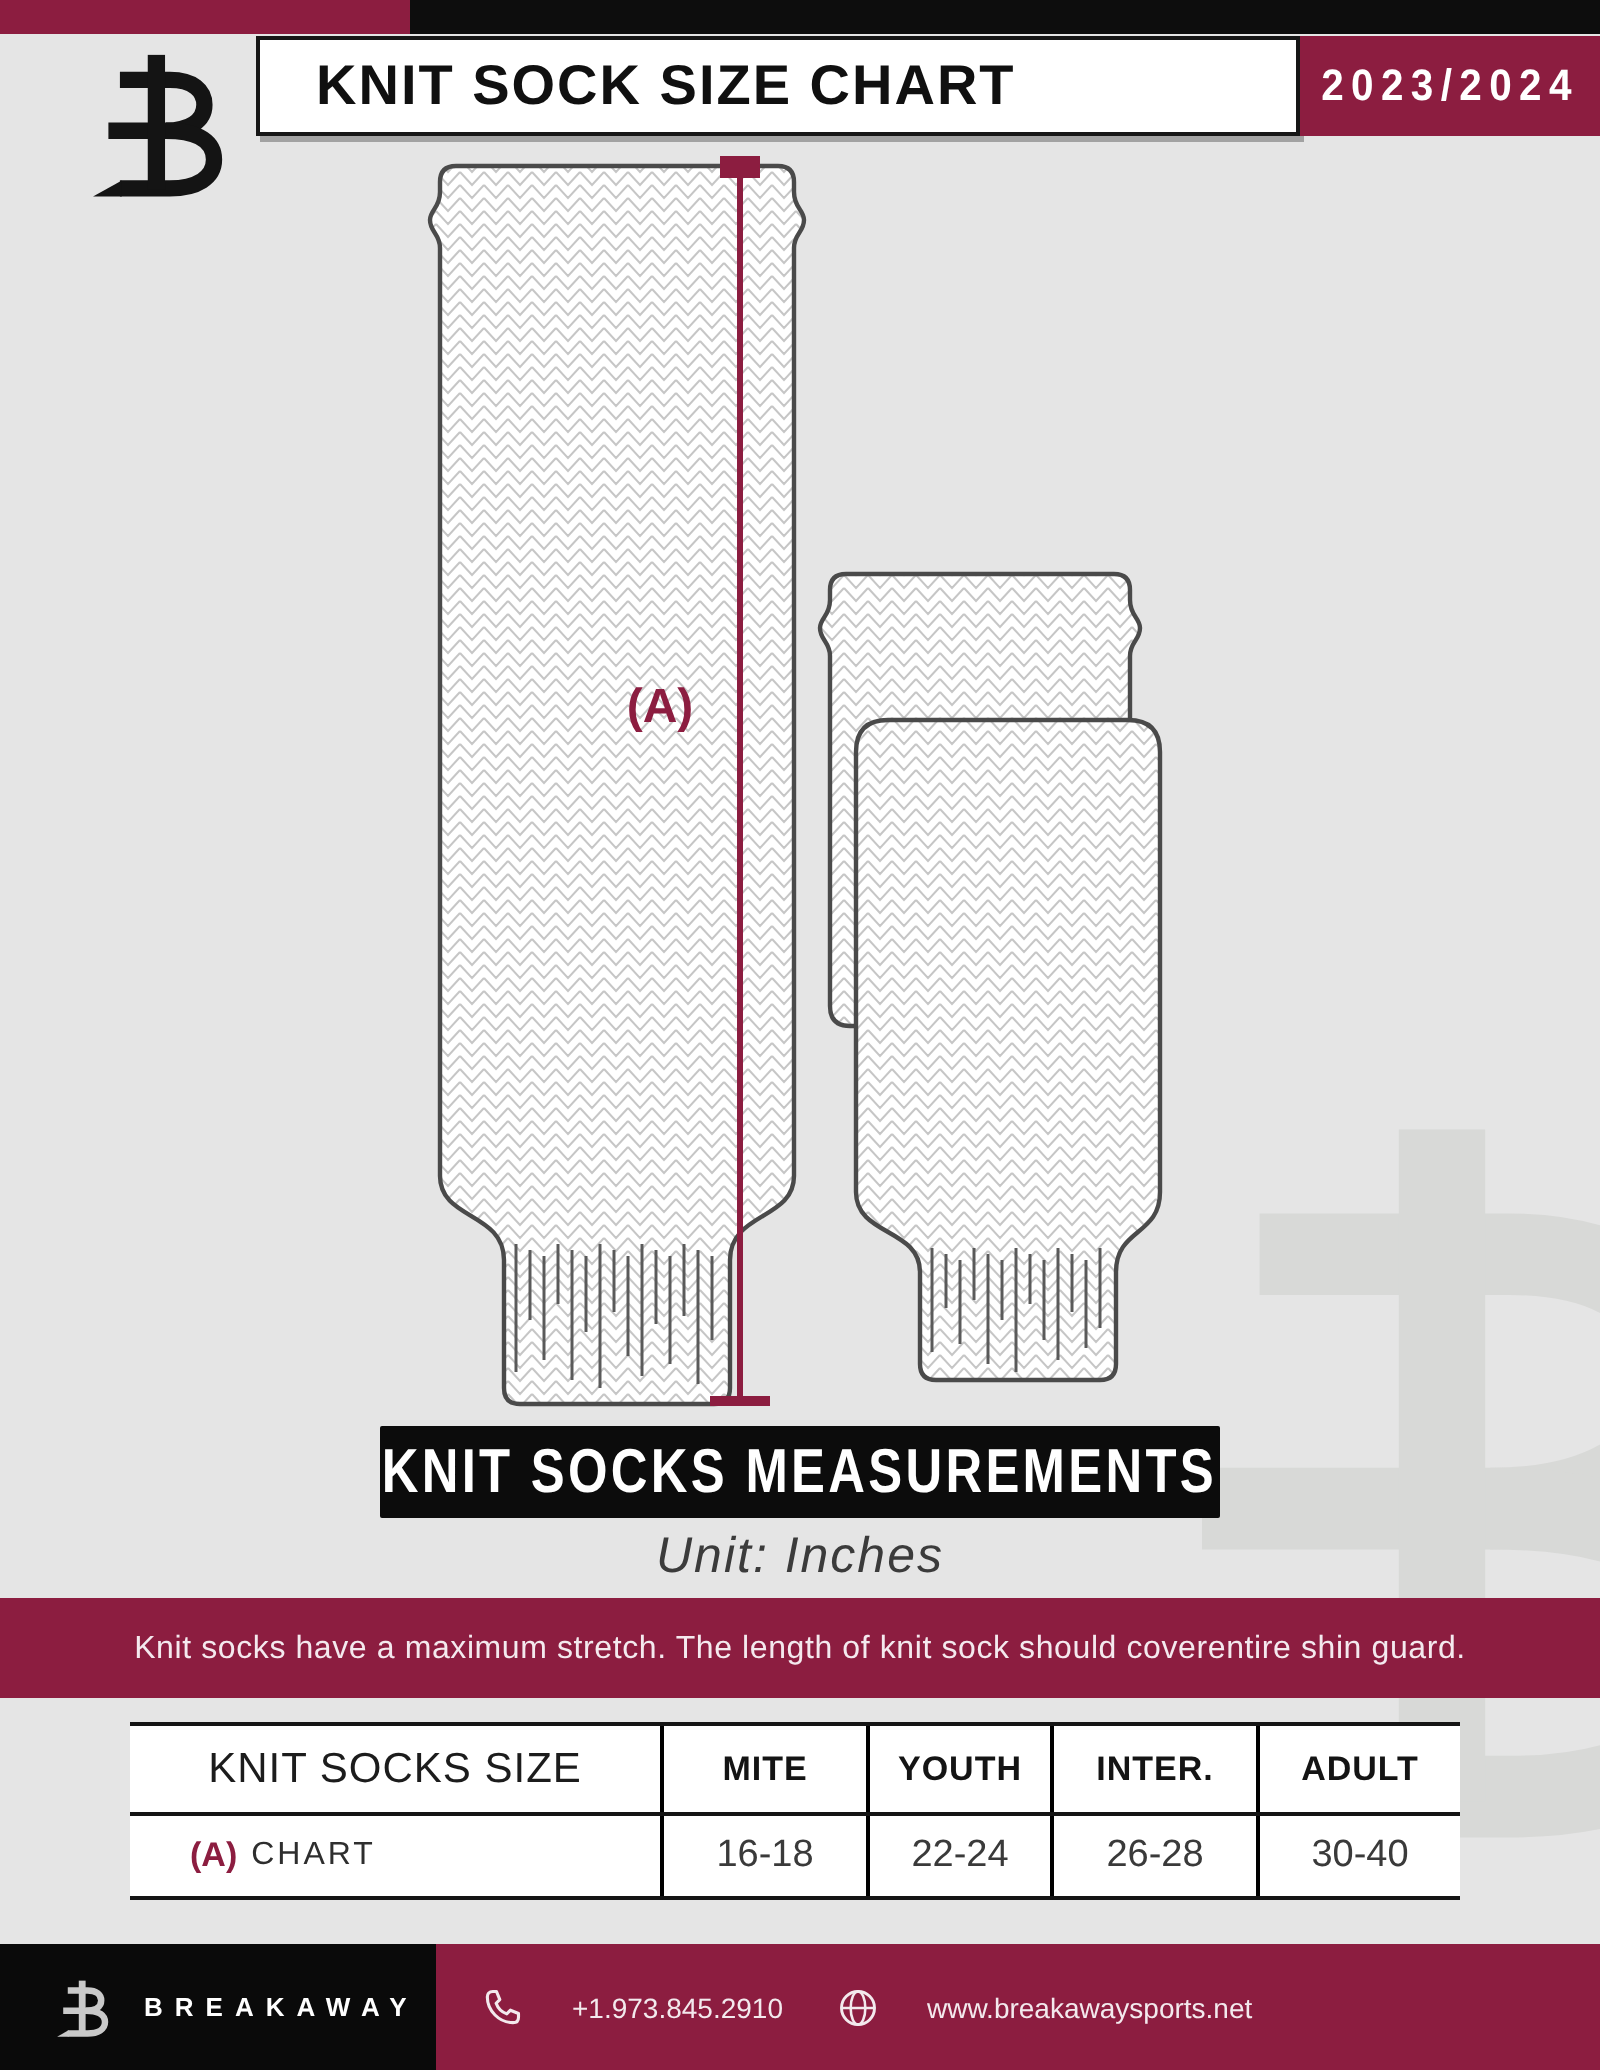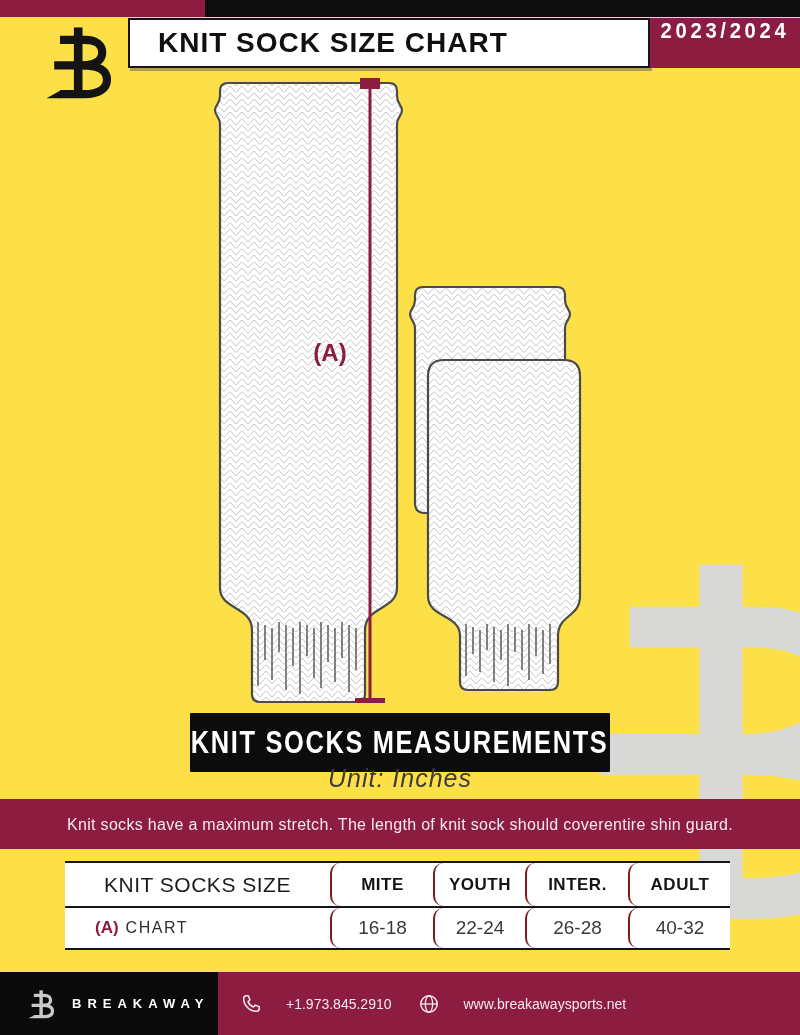--- a/index.html
+++ b/index.html
@@ -1,60 +1,60 @@
 <!DOCTYPE html>
 <html><head>
 <meta charset="utf-8">
 <style>
   html,body{margin:0;padding:0;}
   body{font-family:"Liberation Sans", sans-serif;}
-  .page{position:relative;width:800px;height:1035px;background:#fde047;overflow:hidden;}
+  .page{position:relative;width:800px;height:1035px;background:#e5e5e5;overflow:hidden;}
 
   
   .top-strip{position:absolute;left:0;top:0;width:800px;height:17px;display:flex;z-index:2;}
   .strip-maroon{width:205px;height:100%;background:#8C1D40;}
   .strip-black{flex:1;height:100%;background:#0D0D0D;}
 
   
   .logo-top{position:absolute;left:33px;top:14px;width:100px;height:96px;color:#141414;z-index:3;}
   .title-box{position:absolute;left:128px;top:18px;width:522px;height:50px;background:#ffffff;
     border:2px solid #161616;box-sizing:border-box;display:flex;align-items:center;
     padding-left:28px;box-shadow:2px 3px 0 rgba(80,80,80,0.45);z-index:3;}
   .title-box h1{margin:0;font-size:28px;font-weight:bold;letter-spacing:1px;color:#101010;}
   .year-box{position:absolute;left:650px;top:18px;width:150px;height:50px;background:#8C1D40;
-    display:flex;align-items:flex-start;justify-content:center;z-index:3;}
+    display:flex;align-items:center;justify-content:center;z-index:3;}
   .year-box span{color:#ffffff;font-size:22px;font-weight:bold;letter-spacing:4px;
     transform:scaleX(0.92);white-space:nowrap;}
 
   
   .socks-svg{position:absolute;left:170px;top:72px;z-index:1;}
 
   
-  .banner-black{position:absolute;left:190px;top:713px;width:420px;height:59px;background:#0C0C0C;
+  .banner-black{position:absolute;left:190px;top:713px;width:420px;height:46px;background:#0C0C0C;
     border-radius:1px;display:flex;align-items:center;justify-content:center;z-index:1;}
   .banner-black span{color:#ffffff;font-size:31px;font-weight:bold;letter-spacing:2px;
     transform:scaleX(0.82);white-space:nowrap;}
   .unit-line{position:absolute;left:190px;top:764px;width:420px;text-align:center;z-index:1;
     font-style:italic;font-size:25px;color:#3b3b3b;letter-spacing:1px;}
 
   
   .note-banner{position:absolute;left:0;top:799px;width:800px;height:50px;background:#8C1D40;
     display:flex;flex-direction:row;align-items:center;justify-content:center;z-index:1;}
   .note-banner div{color:#F4E9EE;font-size:16px;line-height:23px;letter-spacing:0.3px;}
 
   
   .size-table{position:absolute;left:65px;top:861px;width:665px;background:#ffffff;
     border-top:2px solid #151515;border-bottom:2px solid #151515;z-index:1;}
   .t-row{display:flex;align-items:stretch;}
   .t-head{height:43px;border-bottom:2px solid #151515;}
   .t-data{height:40px;}
-  .cell{display:flex;align-items:center;justify-content:center;box-sizing:border-box;border-radius:10px;}
+  .cell{display:flex;align-items:center;justify-content:center;box-sizing:border-box;}
   .c0{width:265px;}
   .c1{width:103px;}.c2{width:92px;}.c3{width:103px;}.c4{width:102px;}
-  .c1,.c2,.c3,.c4{border-left:2px solid #7f1d1d;}
+  .c1,.c2,.c3,.c4{border-left:2px solid #000000;}
   .t-head .c0{font-size:21px;font-weight:400;letter-spacing:0.5px;color:#1c1c1c;}
   .t-head .c1,.t-head .c2,.t-head .c3,.t-head .c4{font-size:17px;font-weight:bold;letter-spacing:0.5px;color:#141414;}
   .t-data .c0{justify-content:flex-start;padding-left:30px;font-size:16px;letter-spacing:1.5px;color:#2e2e2e;}
   .t-data .c1,.t-data .c2,.t-data .c3,.t-data .c4{font-size:19px;color:#3a3a3a;text-align:center;}
   .akey{color:#8C1D40;font-weight:bold;margin-right:7px;font-size:17px;letter-spacing:0;}
 
   
   .footer{position:absolute;left:0;top:972px;width:800px;height:63px;display:flex;z-index:4;}
   .footer-left{width:218px;height:100%;background:#0A0A0A;display:flex;align-items:center;padding-left:24px;box-sizing:border-box;}
   .footer-left .brand{color:#ffffff;font-size:13px;font-weight:bold;letter-spacing:6px;margin-left:10px;white-space:nowrap;}
@@ -182,21 +182,21 @@
       <div class="cell c4">ADULT</div>
     </div>
     <div class="t-row t-data">
       <div class="cell c0">
         <span class="akey">(A)</span>
         <span>CHART</span>
       </div>
       <div class="cell c1">16-18</div>
       <div class="cell c2">22-24</div>
       <div class="cell c3">26-28</div>
-      <div class="cell c4">40-32</div>
+      <div class="cell c4">30-40</div>
     </div>
   </div>
 
   <div class="footer">
     <div class="footer-left">
       <svg class="logo-footer" viewBox="0 0 100 100">
         <use href="#blogo"></use>
       </svg>
       <span class="brand">BREAKAWAY</span>
     </div>

